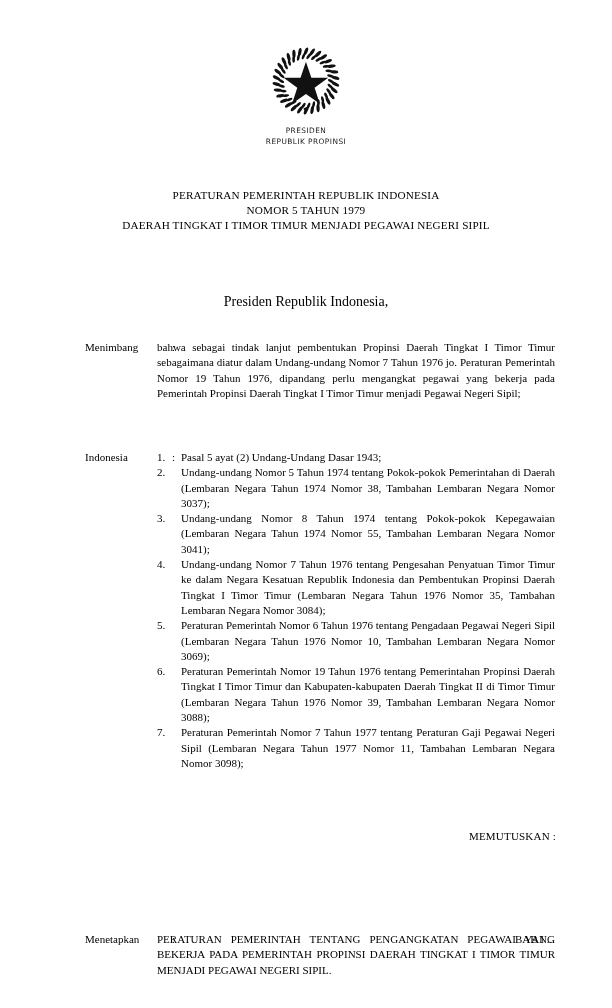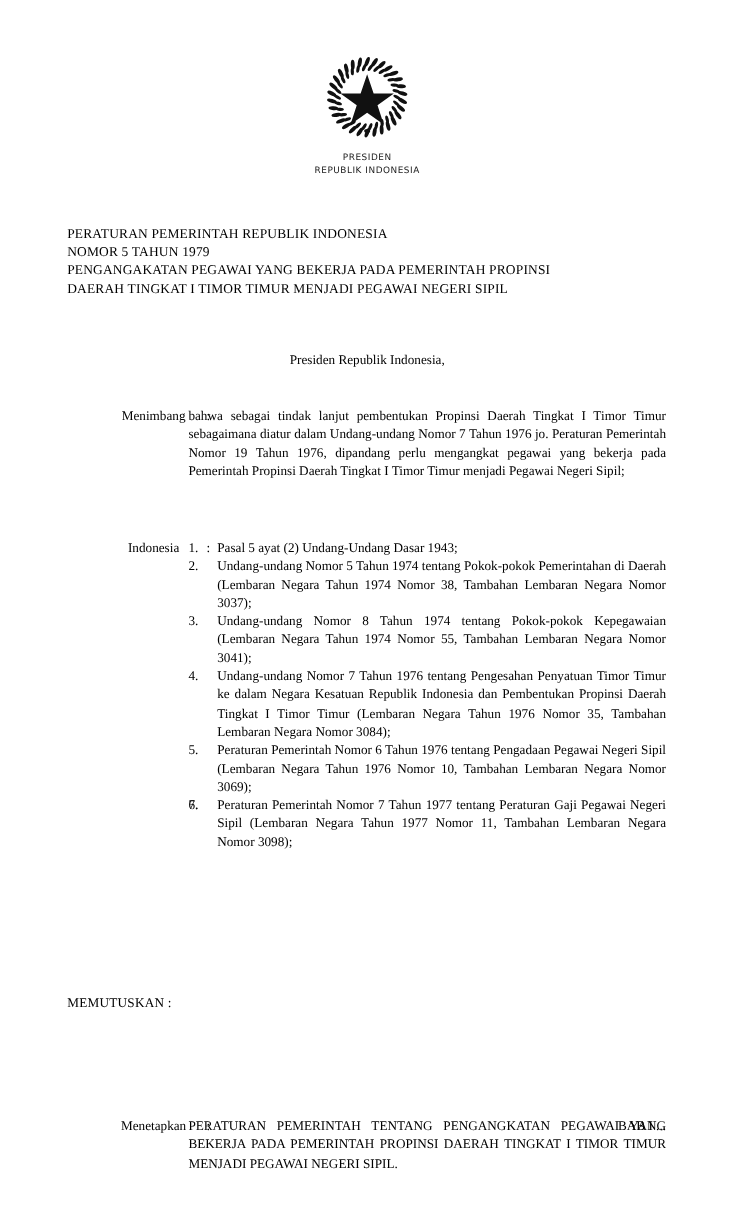--- a/index.html
+++ b/index.html
@@ -48,50 +48,50 @@
     color: #1a1a1a;
   }
   .emblem-caption div { white-space: nowrap; }
 
   
   .title-block {
     position: absolute;
     left: 56px;
     top: 188px;
     width: 500px;
+    text-align: center;
     font-size: 11.2px;
     line-height: 15.2px;
     letter-spacing: 0.15px;
   }
   .title-block div { white-space: nowrap; }
 
   .subject-line {
     position: absolute;
     left: 56px;
     top: 294px;
     width: 500px;
     text-align: center;
-    font-size: 11px;
+    font-size: 14px;
   }
 
   
   .clause {
     position: absolute;
     left: 85px;
     width: 470px;
     font-size: 11px;
     line-height: 15.3px;
   }
   .clause-label {
     position: absolute;
     left: 0;
     top: 0;
     width: 86px;
     white-space: nowrap;
-    text-align: center;
   }
   .clause-colon {
     position: absolute;
     left: 87px;
     top: 0;
   }
   .clause-body {
     margin-left: 72px;
     text-align: justify;
   }
@@ -117,21 +117,21 @@
     left: 0;
     top: 0;
     width: 18px;
     text-align: left;
   }
 
   .memutuskan {
     position: absolute;
     left: 56px;
     width: 500px;
-    text-align: left;
+    text-align: right;
     font-size: 11px;
     letter-spacing: 0.2px;
   }
 
   .bab-next {
     position: absolute;
     right: 57px;
     font-size: 11px;
     white-space: nowrap;
     text-align: center;
@@ -346,28 +346,27 @@
           </g>
 
           <ellipse cx="50" cy="88" rx="3.4" ry="2.1"></ellipse>
 
           <polygon points="50,22 59.4,49.8 88.6,49.8 65,67 74,94.6 50,77.6 26,94.6 35,67 11.4,49.8 40.6,49.8" transform="translate(0,-4) scale(0.78) translate(14,14)"></polygon>
         </g>
       </svg>
     </div>
     <div class="emblem-caption">
       <div>PRESIDEN</div>
-      <div>REPUBLIK INDONESIA</div>
+      <div>REPUBLIK PROPINSI</div>
     </div>
   </div>
 
   <div class="title-block">
     <div>PERATURAN PEMERINTAH REPUBLIK INDONESIA</div>
     <div>NOMOR  5 TAHUN 1979</div>
-    <div>PENGANGAKATAN PEGAWAI YANG BEKERJA PADA PEMERINTAH PROPINSI</div>
     <div>DAERAH TINGKAT I TIMOR TIMUR MENJADI PEGAWAI NEGERI SIPIL</div>
   </div>
 
   <div class="subject-line">Presiden Republik Indonesia,</div>
 
   <div class="clause" style="top:340px;">
     <span class="clause-label">Menimbang</span>
     <span class="clause-colon">:</span>
     <div class="clause-body">
       <p>bahwa sebagai tindak lanjut pembentukan Propinsi Daerah Tingkat I Timor Timur sebagaimana diatur dalam Undang-undang  Nomor 7 Tahun 1976 jo. Peraturan Pemerintah  Nomor 19 Tahun 1976, dipandang perlu mengangkat pegawai yang bekerja pada Pemerintah Propinsi Daerah Tingkat I Timor Timur menjadi Pegawai Negeri Sipil;</p>
@@ -394,20 +393,21 @@
         <li>
           <span class="num">4.</span>
           <span>Undang-undang  Nomor 7 Tahun 1976 tentang Pengesahan Penyatuan Timor Timur ke dalam Negara Kesatuan Republik Indonesia dan Pembentukan Propinsi Daerah Tingkat I Timor Timur (Lembaran Negara Tahun 1976 Nomor 35, Tambahan Lembaran Negara Nomor 3084);</span>
         </li>
         <li>
           <span class="num">5.</span>
           <span>Peraturan Pemerintah  Nomor 6 Tahun 1976 tentang Pengadaan Pegawai Negeri Sipil (Lembaran Negara Tahun 1976 Nomor 10, Tambahan Lembaran Negara Nomor 3069);</span>
         </li>
         <li>
           <span class="num">6.</span>
+          <span>Peraturan Pemerintah  Nomor 19 Tahun 1976 tentang Pemerintahan Propinsi Daerah Tingkat I Timor Timur dan Kabupaten-kabupaten Daerah Tingkat II di Timor Timur (Lembaran Negara Tahun 1976 Nomor 39, Tambahan Lembaran Negara Nomor 3088);</span>
         </li>
         <li>
           <span class="num">7.</span>
           <span>Peraturan Pemerintah  Nomor 7 Tahun 1977 tentang Peraturan Gaji Pegawai Negeri Sipil (Lembaran Negara Tahun 1977 Nomor 11, Tambahan Lembaran Negara Nomor 3098);</span>
         </li>
       </ol>
     </div>
   </div>
 
   <div class="memutuskan" style="top:830px;">MEMUTUSKAN :</div>

